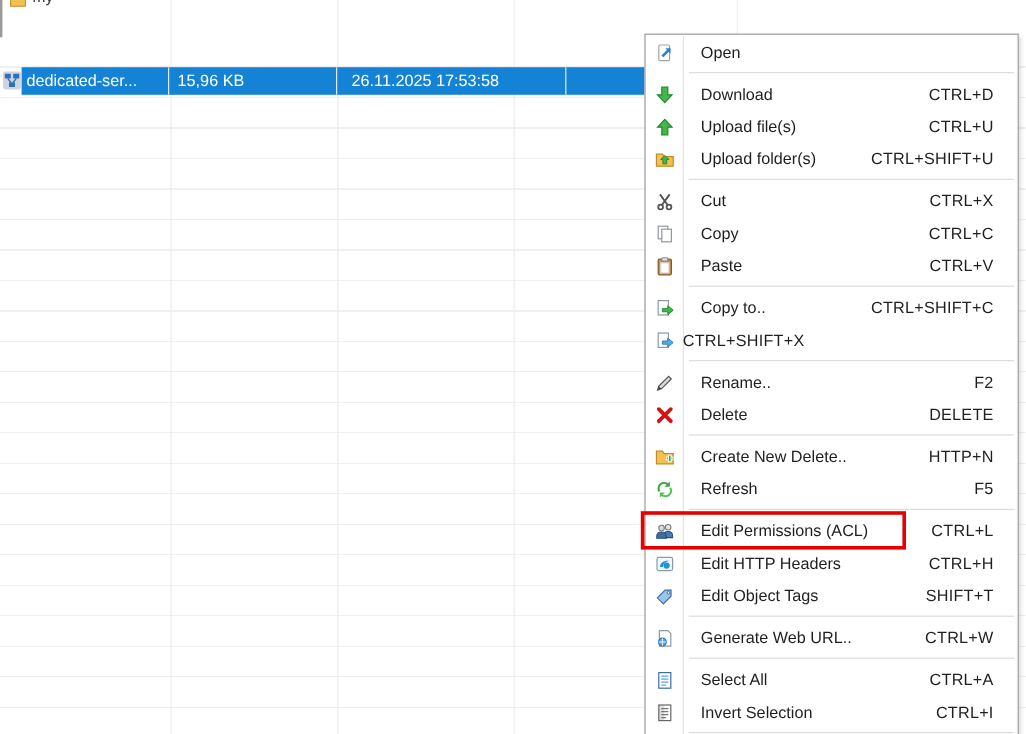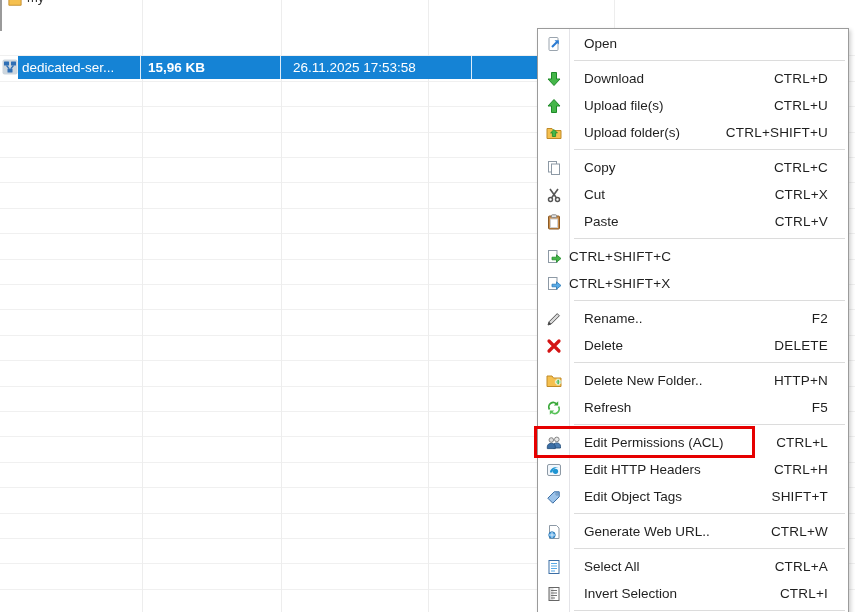--- a/index.html
+++ b/index.html
@@ -20,21 +20,21 @@
   .partial-inner .nm{position:absolute;left:27px;top:0;}
 
   
   .sel-row{position:absolute;left:0;top:8px;height:23px;right:0;margin-top:48px;}
   .sel-row .file-icon{position:absolute;left:2px;top:3px;width:16px;height:16px;}
   .sel-bar{position:absolute;left:18px;top:0;width:775px;height:23px;display:flex;
            color:#fff;font-size:13.5px;line-height:23px;white-space:nowrap;overflow:hidden;}
   .cell{box-sizing:border-box;height:23px;overflow:hidden;border-right:1px solid rgba(255,255,255,.85);}
   .cell:last-child{border-right:none;}
   .c-name{width:123px;padding-left:4px;}
-  .c-size{width:140px;padding-left:7px;font-weight:bold;}
+  .c-size{width:140px;padding-left:7px;}
   .c-type{width:142px;padding-left:7px;}
   .c-date{width:191px;padding-left:12px;}
   .c-storage{width:179px;padding-left:13px;text-align:right;}
 
   
   .menu{position:absolute;left:537px;top:28px;width:312px;box-sizing:border-box;
         background:#fff;border:1px solid #9b9b9b;box-shadow:2px 2px 4px rgba(0,0,0,.18);
         padding:1px 0 4px 0;z-index:10;}
   .menu-gutterline{position:absolute;left:31px;top:0;bottom:0;width:1px;background:#e4e4e8;}
   .menu-item{position:relative;display:flex;align-items:center;height:27px;cursor:default;}
@@ -131,59 +131,60 @@
         </span>
         <span class="mi-label">Upload folder(s)</span>
         <span class="mi-shortcut">CTRL+SHIFT+U</span>
       </div>
       <div class="menu-sep">
         <div class="line"></div>
       </div>
       <div class="menu-item">
         <span class="mi-icon">
           <svg viewBox="0 0 16 16">
-            <rect x="2.5" y="1.5" width="8" height="10.5" fill="#fff" stroke="#8d99a5"></rect>
-            <rect x="5.5" y="4" width="8" height="10.5" fill="#fff" stroke="#8d99a5"></rect>
-          </svg>
-        </span>
-        <span class="mi-label">Copy</span>
-        <span class="mi-shortcut">CTRL+C</span>
-      </div>
-      <div class="menu-item">
-        <span class="mi-icon">
-          <svg viewBox="0 0 16 16">
             <path d="M4 2 L10.5 11 M12 2 L5.5 11" stroke="#555" stroke-width="1.6" fill="none"></path>
             <circle cx="4.5" cy="12.5" r="2" fill="none" stroke="#555" stroke-width="1.5"></circle>
             <circle cx="11.5" cy="12.5" r="2" fill="none" stroke="#555" stroke-width="1.5"></circle>
           </svg>
         </span>
         <span class="mi-label">Cut</span>
         <span class="mi-shortcut">CTRL+X</span>
       </div>
       <div class="menu-item">
         <span class="mi-icon">
           <svg viewBox="0 0 16 16">
+            <rect x="2.5" y="1.5" width="8" height="10.5" fill="#fff" stroke="#8d99a5"></rect>
+            <rect x="5.5" y="4" width="8" height="10.5" fill="#fff" stroke="#8d99a5"></rect>
+          </svg>
+        </span>
+        <span class="mi-label">Copy</span>
+        <span class="mi-shortcut">CTRL+C</span>
+      </div>
+      <div class="menu-item">
+        <span class="mi-icon">
+          <svg viewBox="0 0 16 16">
             <rect x="2.5" y="2" width="11" height="13" rx="1" fill="#c98c4a" stroke="#8a5a26"></rect>
             <rect x="5.5" y="0.8" width="5" height="2.8" rx="0.8" fill="#e3e3e3" stroke="#8a8a8a"></rect>
             <rect x="4.5" y="5" width="7" height="8.5" fill="#fff" stroke="#d0d0d0"></rect>
           </svg>
         </span>
         <span class="mi-label">Paste</span>
         <span class="mi-shortcut">CTRL+V</span>
       </div>
       <div class="menu-sep">
         <div class="line"></div>
       </div>
       <div class="menu-item">
         <span class="mi-icon">
           <svg viewBox="0 0 16 16">
             <rect x="2.5" y="1.5" width="8.5" height="12" fill="#fff" stroke="#8d99a5"></rect>
             <path d="M6 8.2 h4.5 V5.8 L15 9.5 l-4.5 3.7 V10.8 H6 Z" fill="#45b649" stroke="#1e8a28" stroke-width="0.8"></path>
           </svg>
         </span>
+        <span class="mi-label">Copy to..</span>
         <span class="mi-shortcut">CTRL+SHIFT+C</span>
       </div>
       <div class="menu-item">
         <span class="mi-icon">
           <svg viewBox="0 0 16 16">
             <rect x="2.5" y="1.5" width="8.5" height="12" fill="#fff" stroke="#8d99a5"></rect>
             <path d="M6 8.2 h4.5 V5.8 L15 9.5 l-4.5 3.7 V10.8 H6 Z" fill="#57aae8" stroke="#2b78b5" stroke-width="0.8"></path>
           </svg>
         </span>
         <span class="mi-shortcut">CTRL+SHIFT+X</span>
@@ -216,21 +217,21 @@
       <div class="menu-item">
         <span class="mi-icon">
           <svg viewBox="0 0 16 16">
             <path d="M1 13.5 V3 h5 l1.5 2 H15 v8.5 Z" fill="#f5c04f" stroke="#c08a28"></path>
             <g fill="#2fae3a" stroke="#fff" stroke-width="0.8">
               <rect x="9.3" y="7.9" width="5.6" height="2.2"></rect>
               <rect x="11" y="6.2" width="2.2" height="5.6"></rect>
             </g>
           </svg>
         </span>
-        <span class="mi-label">Delete New Folder..</span>
+        <span class="mi-label">Create New Delete..</span>
         <span class="mi-shortcut">HTTP+N</span>
       </div>
       <div class="menu-item">
         <span class="mi-icon">
           <svg viewBox="0 0 16 16">
             <path d="M3.5 9.5 A4.6 4.6 0 0 1 11 4.2" fill="none" stroke="#3aa83a" stroke-width="1.8"></path>
             <path d="M12.2 1.2 v4.4 h-4.4 z" fill="#3aa83a"></path>
             <path d="M12.5 6.5 A4.6 4.6 0 0 1 5 11.8" fill="none" stroke="#57c157" stroke-width="1.8"></path>
             <path d="M3.8 14.8 v-4.4 h4.4 z" fill="#57c157"></path>
           </svg>

